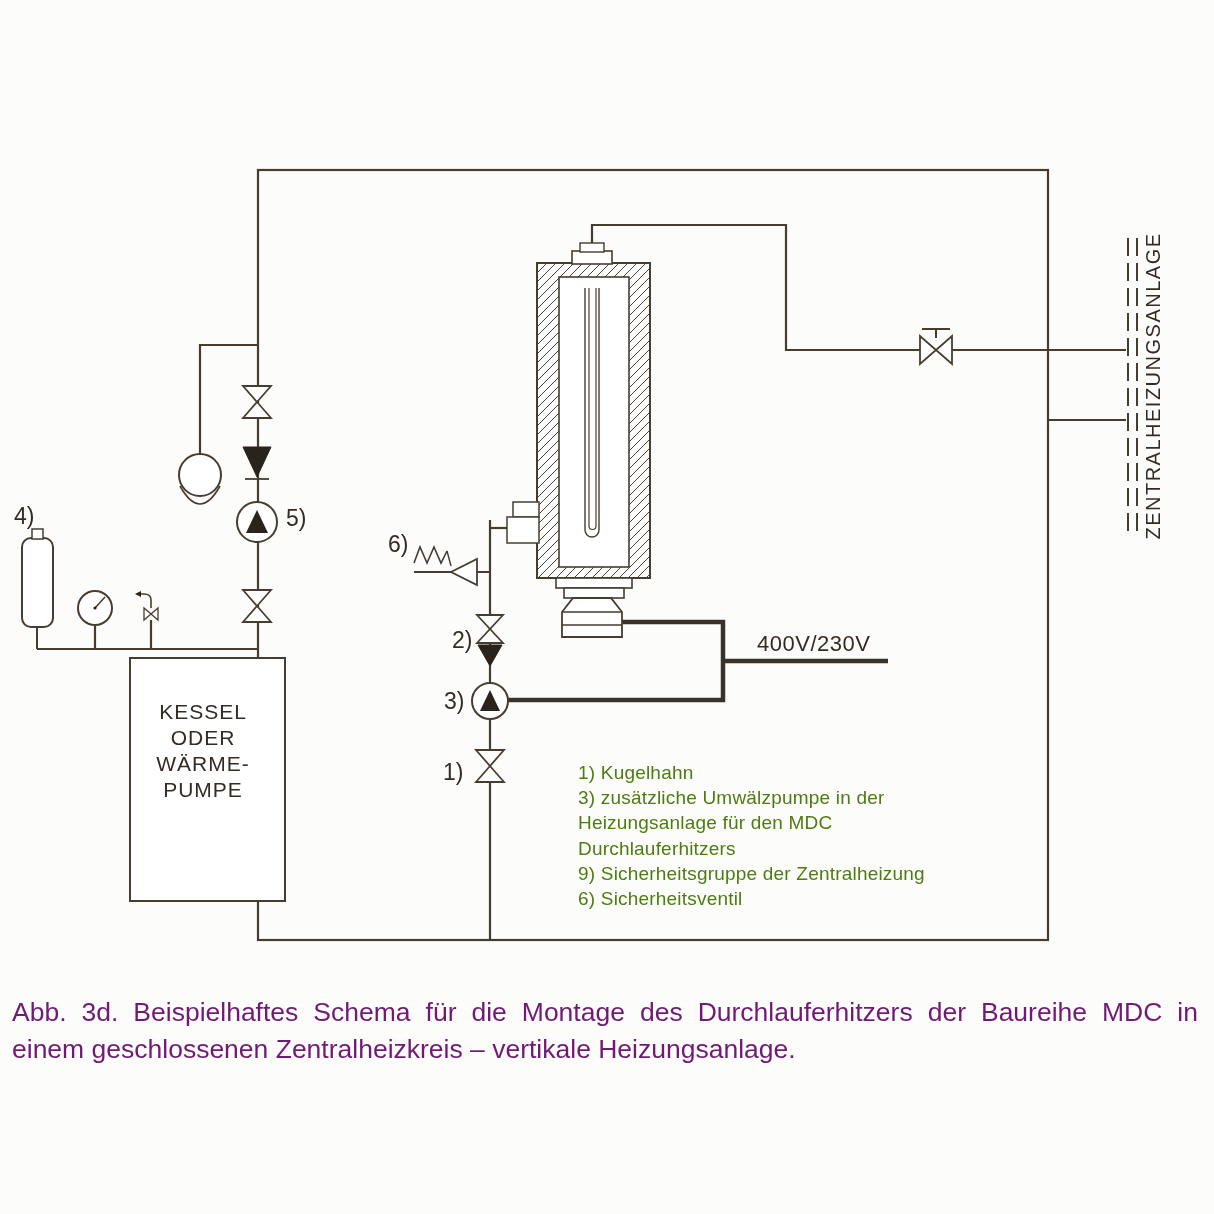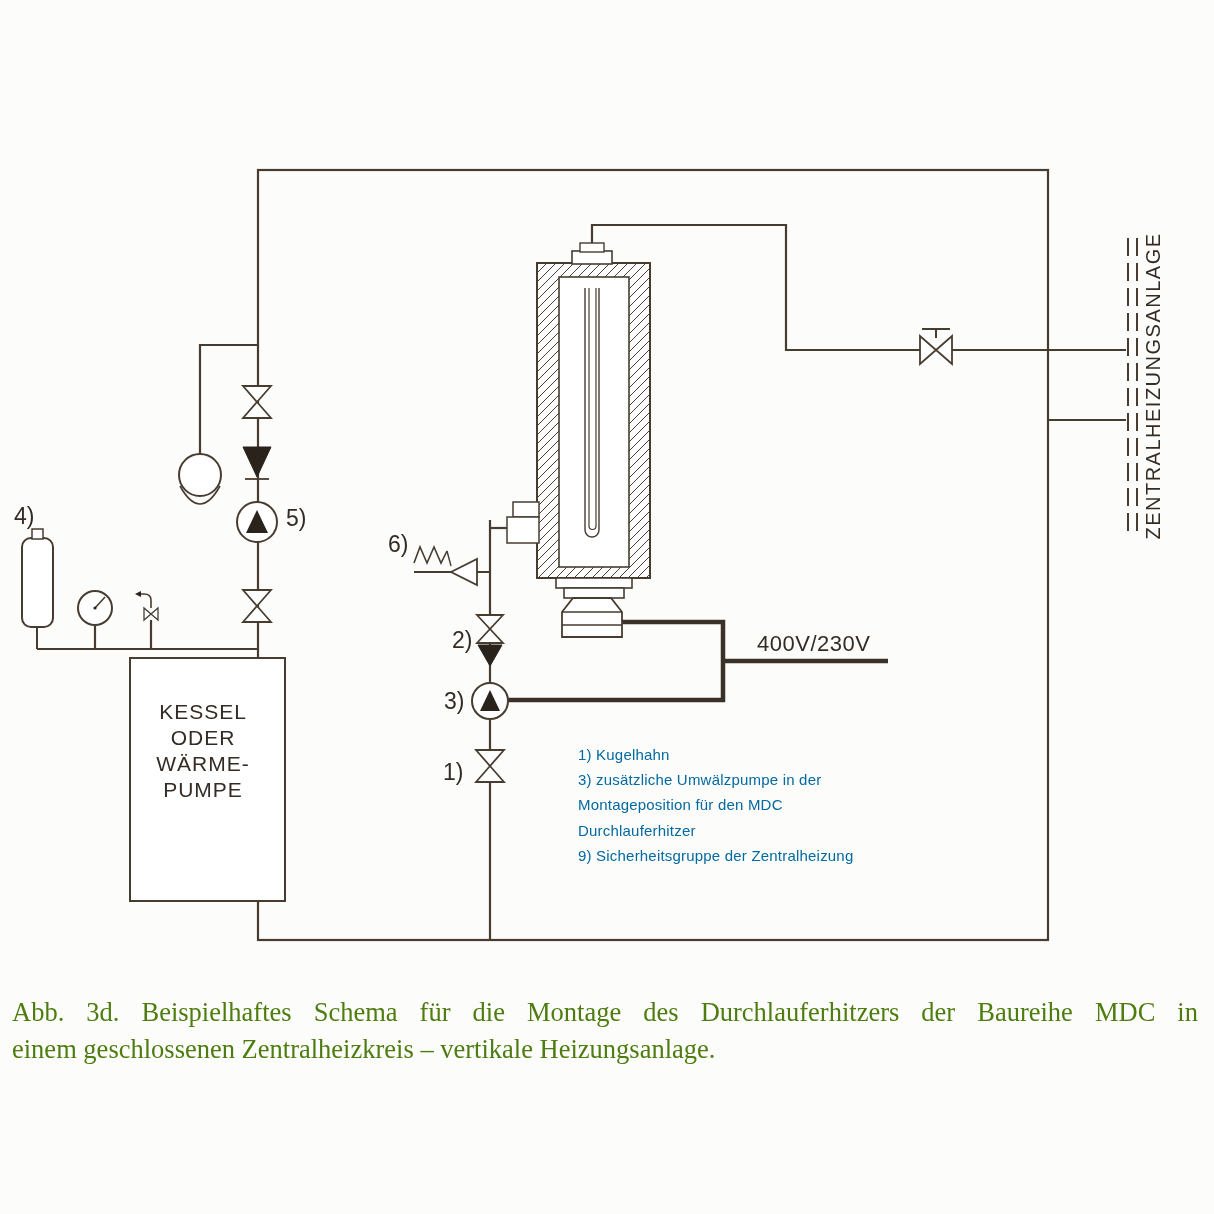--- a/index.html
+++ b/index.html
@@ -6,29 +6,29 @@
   .page{
     position:relative;
     width:1214px;height:1214px;
     background:#fcfcfb;
     font-family:"Liberation Sans",sans-serif;
     overflow:hidden;
   }
   svg{display:block;}
   svg text{font-family:"Liberation Sans",sans-serif;fill:#342c24;}
   .legend{
-    position:absolute;left:578px;top:742px;
-    font-size:15px;line-height:25.2px;
-    color:#0369a1;letter-spacing:0.2px;
+    position:absolute;left:578px;top:760px;
+    font-size:19px;line-height:25.2px;
+    color:#4d7c0f;letter-spacing:0.2px;
     white-space:nowrap;
   }
   .caption{
     position:absolute;left:12px;top:994px;width:1186px;
-    font-family:Liberation Serif, serif;
-    font-size:26.5px;line-height:37px;color:#4d7c0f;
+    font-family:Liberation Sans, sans-serif;
+    font-size:26.5px;line-height:37px;color:#701a75;
   }
   .caption .j{text-align:justify;text-align-last:justify;}
 </style>
 </head>
 <body>
 
 <div class="page">
 
   <svg width="1214" height="960" viewBox="0 0 1214 960">
     <defs>
@@ -156,23 +156,24 @@
     <text x="452" y="648" font-size="23">2)</text>
     <text x="444" y="709" font-size="23">3)</text>
     <text x="443" y="780" font-size="23">1)</text>
     <text x="757" y="651" font-size="22" letter-spacing="0.5">400V/230V</text>
     <text x="1160" y="386" transform="rotate(-90 1160 386)" text-anchor="middle" font-size="20" letter-spacing="1.5">ZENTRALHEIZUNGSANLAGE</text>
   </svg>
 
   <div class="legend">
     <div>1) Kugelhahn</div>
     <div>3) zusätzliche Umwälzpumpe in der</div>
-    <div>Montageposition für den MDC</div>
-    <div>Durchlauferhitzer</div>
+    <div>Heizungsanlage für den MDC</div>
+    <div>Durchlauferhitzers</div>
     <div>9) Sicherheitsgruppe der Zentralheizung</div>
+    <div>6) Sicherheitsventil</div>
   </div>
 
   <div class="caption">
     <div class="j">Abb. 3d. Beispielhaftes Schema für die Montage des Durchlauferhitzers der Baureihe MDC in</div>
     <div>einem geschlossenen Zentralheizkreis – vertikale Heizungsanlage.</div>
   </div>
 
 </div>
 
 </body></html>

